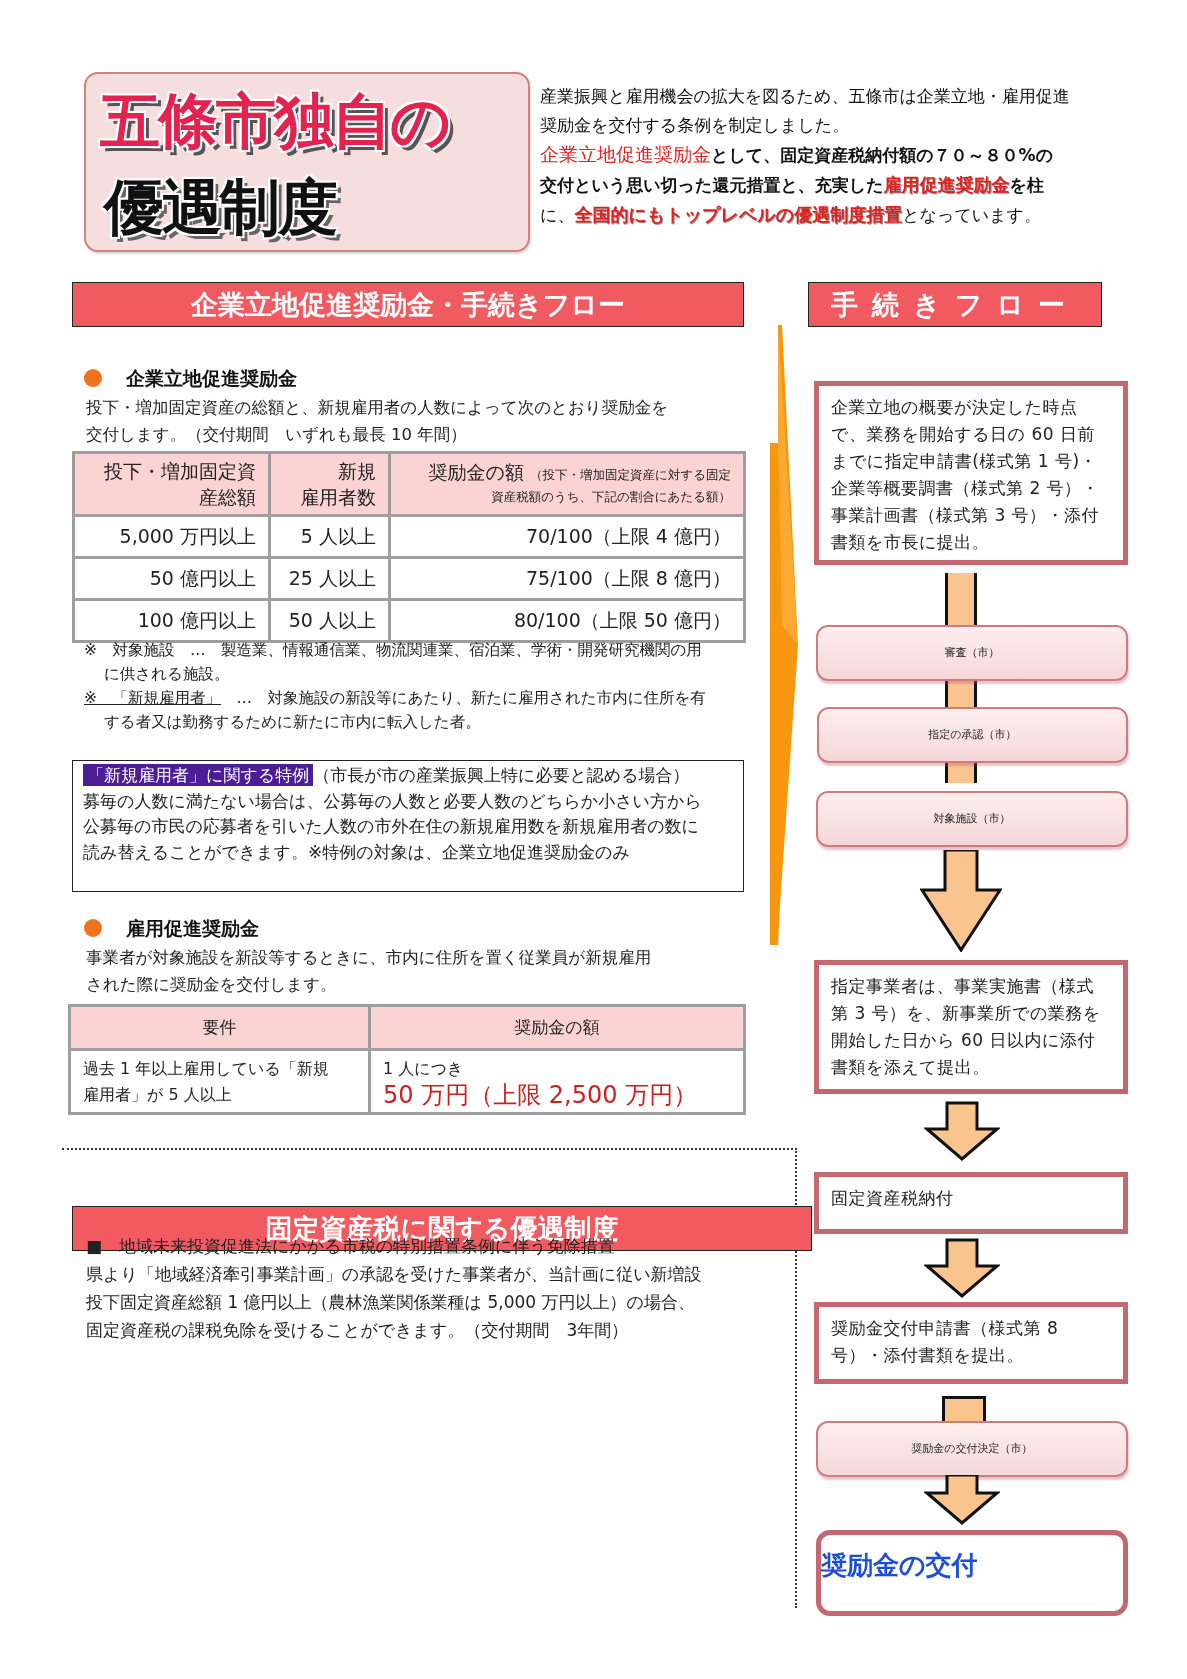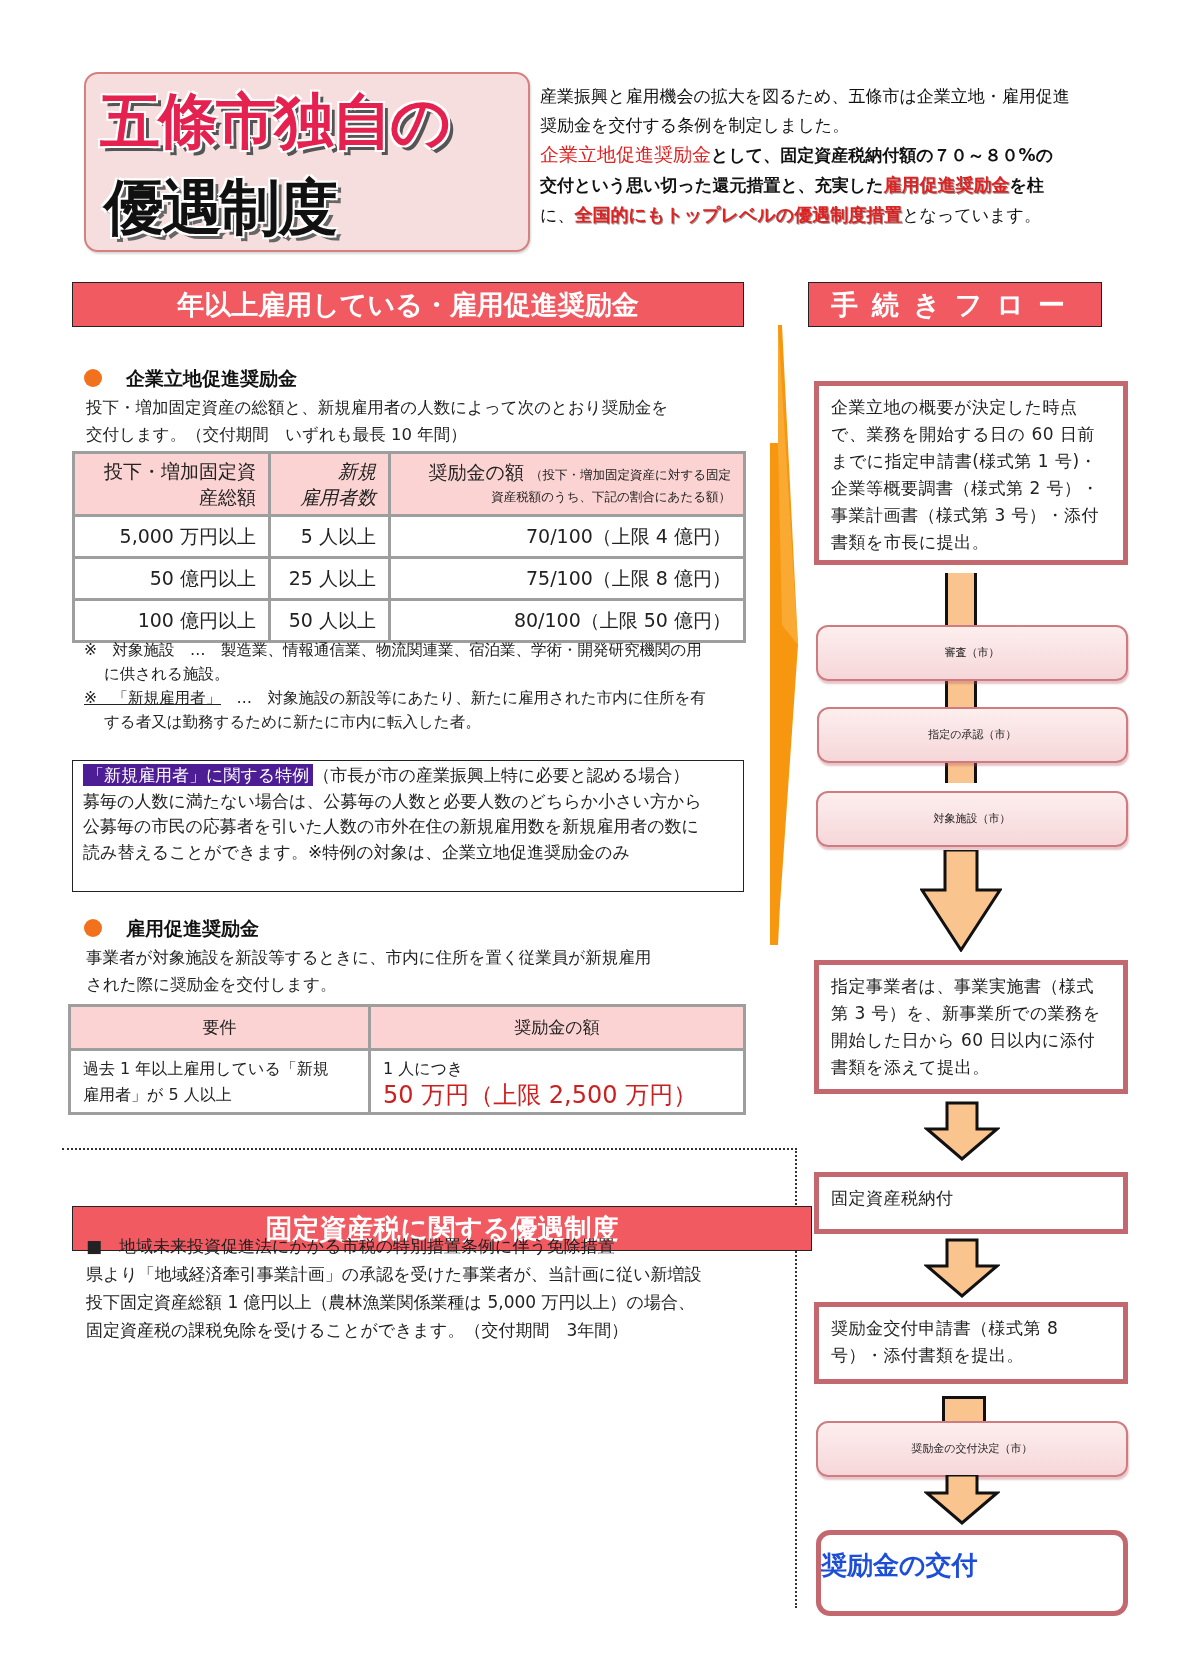--- a/index.html
+++ b/index.html
@@ -54,38 +54,38 @@
 <div class="abs title-line2">優遇制度</div>
 
 <div class="abs intro">
   <div>産業振興と雇用機会の拡大を図るため、五條市は企業立地・雇用促進</div>
   <div>奨励金を交付する条例を制定しました。</div>
   <div><span class="red-u">企業立地促進奨励金</span><span class="b">として、固定資産税納付額の７０～８０%の</span></div>
   <div><span class="b">交付という思い切った還元措置と、充実した</span><span class="shadow-red">雇用促進奨励金</span><span class="b">を柱</span></div>
   <div><span>に、</span><span class="shadow-red">全国的にもトップレベルの優遇制度措置</span><span>となっています。</span></div>
 </div>
 
-<div class="abs banner banner-left">年以上雇用している・雇用促進奨励金</div>
+<div class="abs banner banner-left">企業立地促進奨励金・手続きフロー</div>
 
 <div class="abs section-head" style="left:84px; top:366px;">
   <span class="bullet-dot"></span><span>企業立地促進奨励金</span>
 </div>
 <div class="abs para" style="left:86px; top:394px; width:660px;">
   <div>投下・増加固定資産の総額と、新規雇用者の人数によって次のとおり奨励金を</div>
   <div>交付します。（交付期間　いずれも最長 10 年間）</div>
 </div>
 
 <table class="grid" style="left:72px; top:451px; width:674px;text-align:right;">
   <tbody>
       <tr class="head" style="height:60px;">
     <td style="width:196px; line-height:26px;">
           <div>投下・増加固定資</div>
           <div>産総額</div>
         </td>
-    <td style="width:120px; line-height:26px;font-style:italic;">
+    <td style="width:120px; line-height:26px;">
           <div>新規</div>
           <div>雇用者数</div>
         </td>
     <td style="line-height:22px;">
           <div><span>奨励金の額</span> <span class="small">（投下・増加固定資産に対する固定</span></div>
           <div class="small">資産税額のうち、下記の割合にあたる額）</div>
         </td>
   </tr>
   <tr style="height:42px;">
     <td>5,000 万円以上</td>

